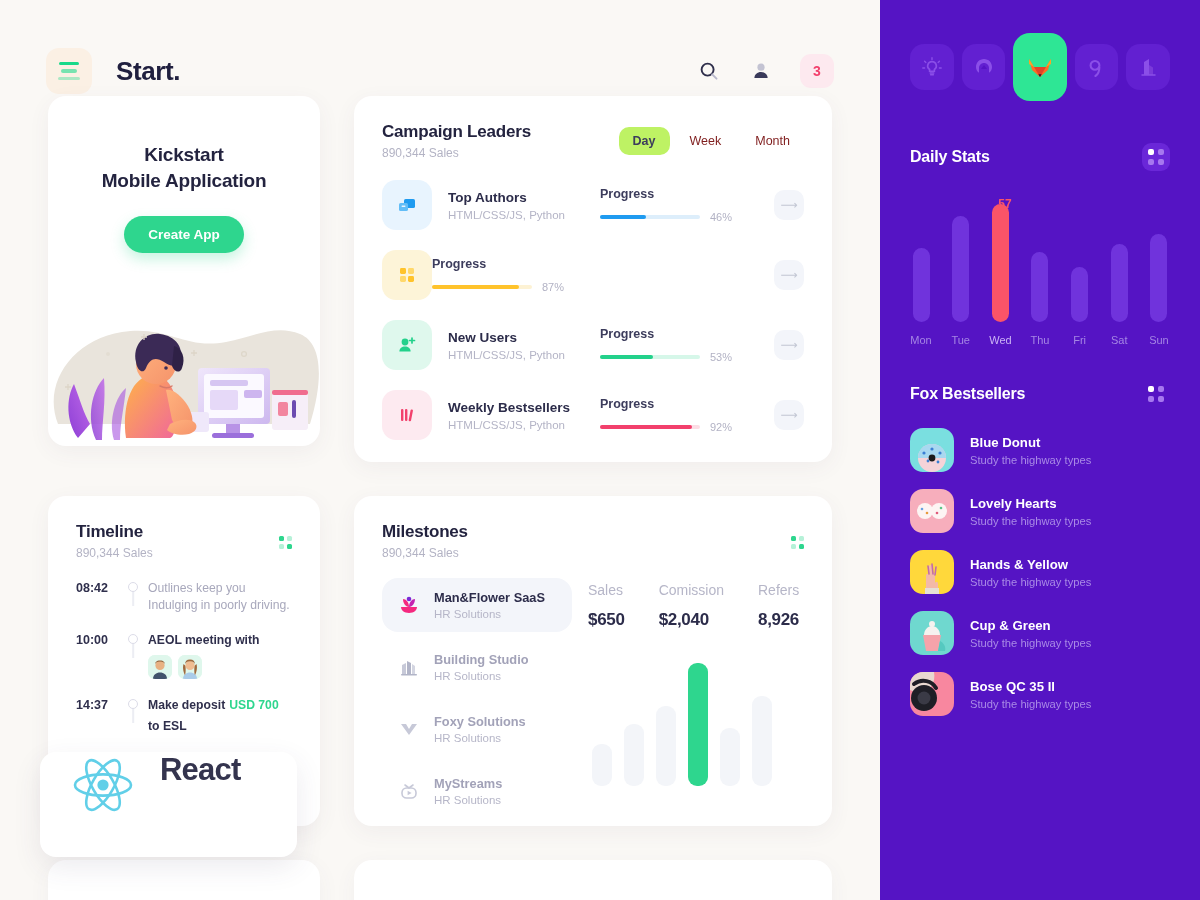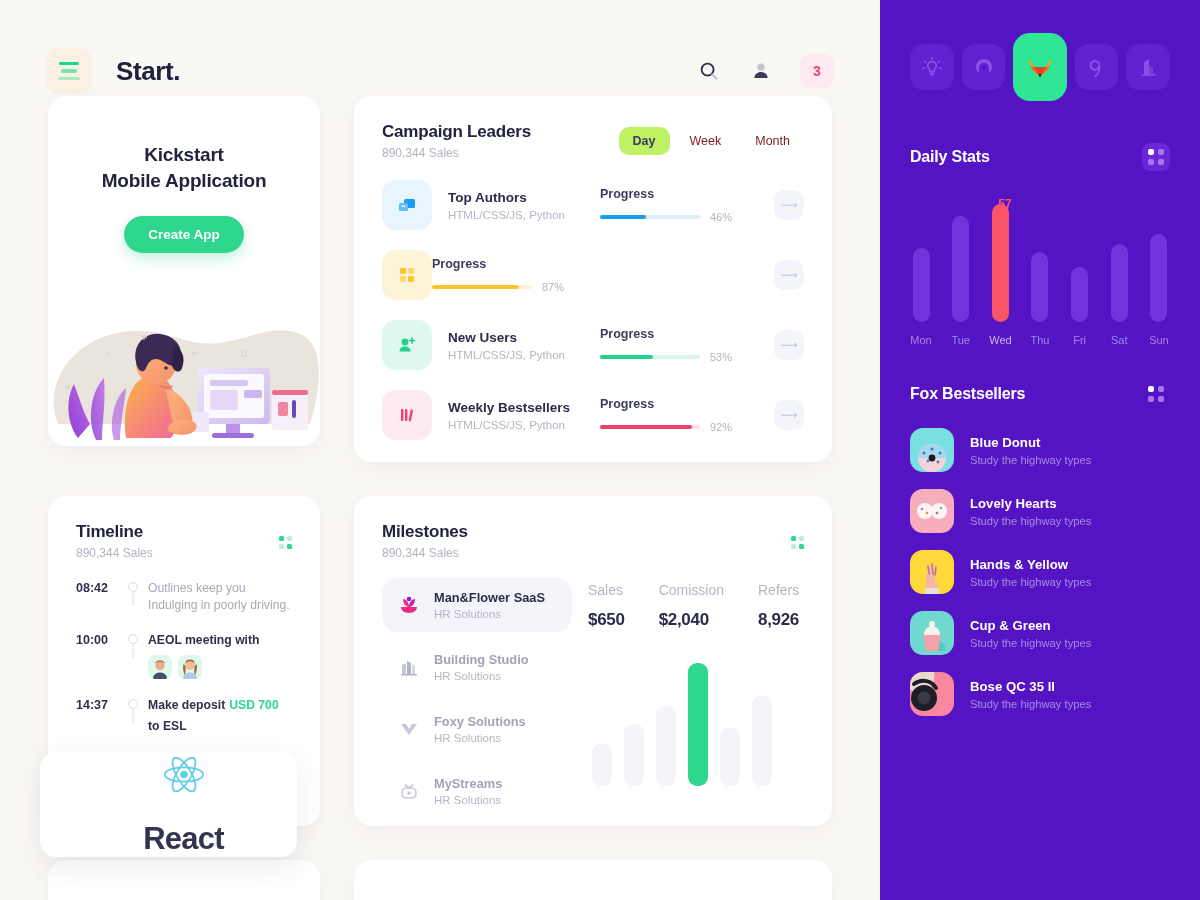--- a/index.html
+++ b/index.html
@@ -138,23 +138,22 @@
   .ms-chart { display: flex; align-items: flex-end; gap: 12px; height: 130px; margin-top: 26px; padding-left: 4px; }
   .ms-bar { width: 20px; border-radius: 9px; background: #f3f5f9; }
   .ms-bar.hi { background: #2ed68e; }
 
   
   .react-card {
     position: absolute; left: 40px; top: 752px;
     width: 257px; height: 105px;
     background: #fff; border-radius: 16px;
     box-shadow: 0 10px 28px rgba(70,60,100,.10);
-    display: flex; align-items: center; padding-left: 30px; gap: 24px;
+    display: flex; align-items: flex-start; padding-left: 30px; gap: 24px;
     z-index: 5;
-    flex-direction: column;
   }
   .react-label { font-size: 31px; font-weight: bold; color: #34344e; letter-spacing: -.8px; }
 
   
   .bottom-row { padding: 34px 48px 0; display: grid; grid-template-columns: 272px 478px; gap: 34px; }
   .card-stub { height: 60px; background: #fff; border-radius: 18px; box-shadow: 0 6px 22px rgba(80,70,110,.05); }
 
   
   .side {
     width: 320px; height: 900px; background: #5514c4;

